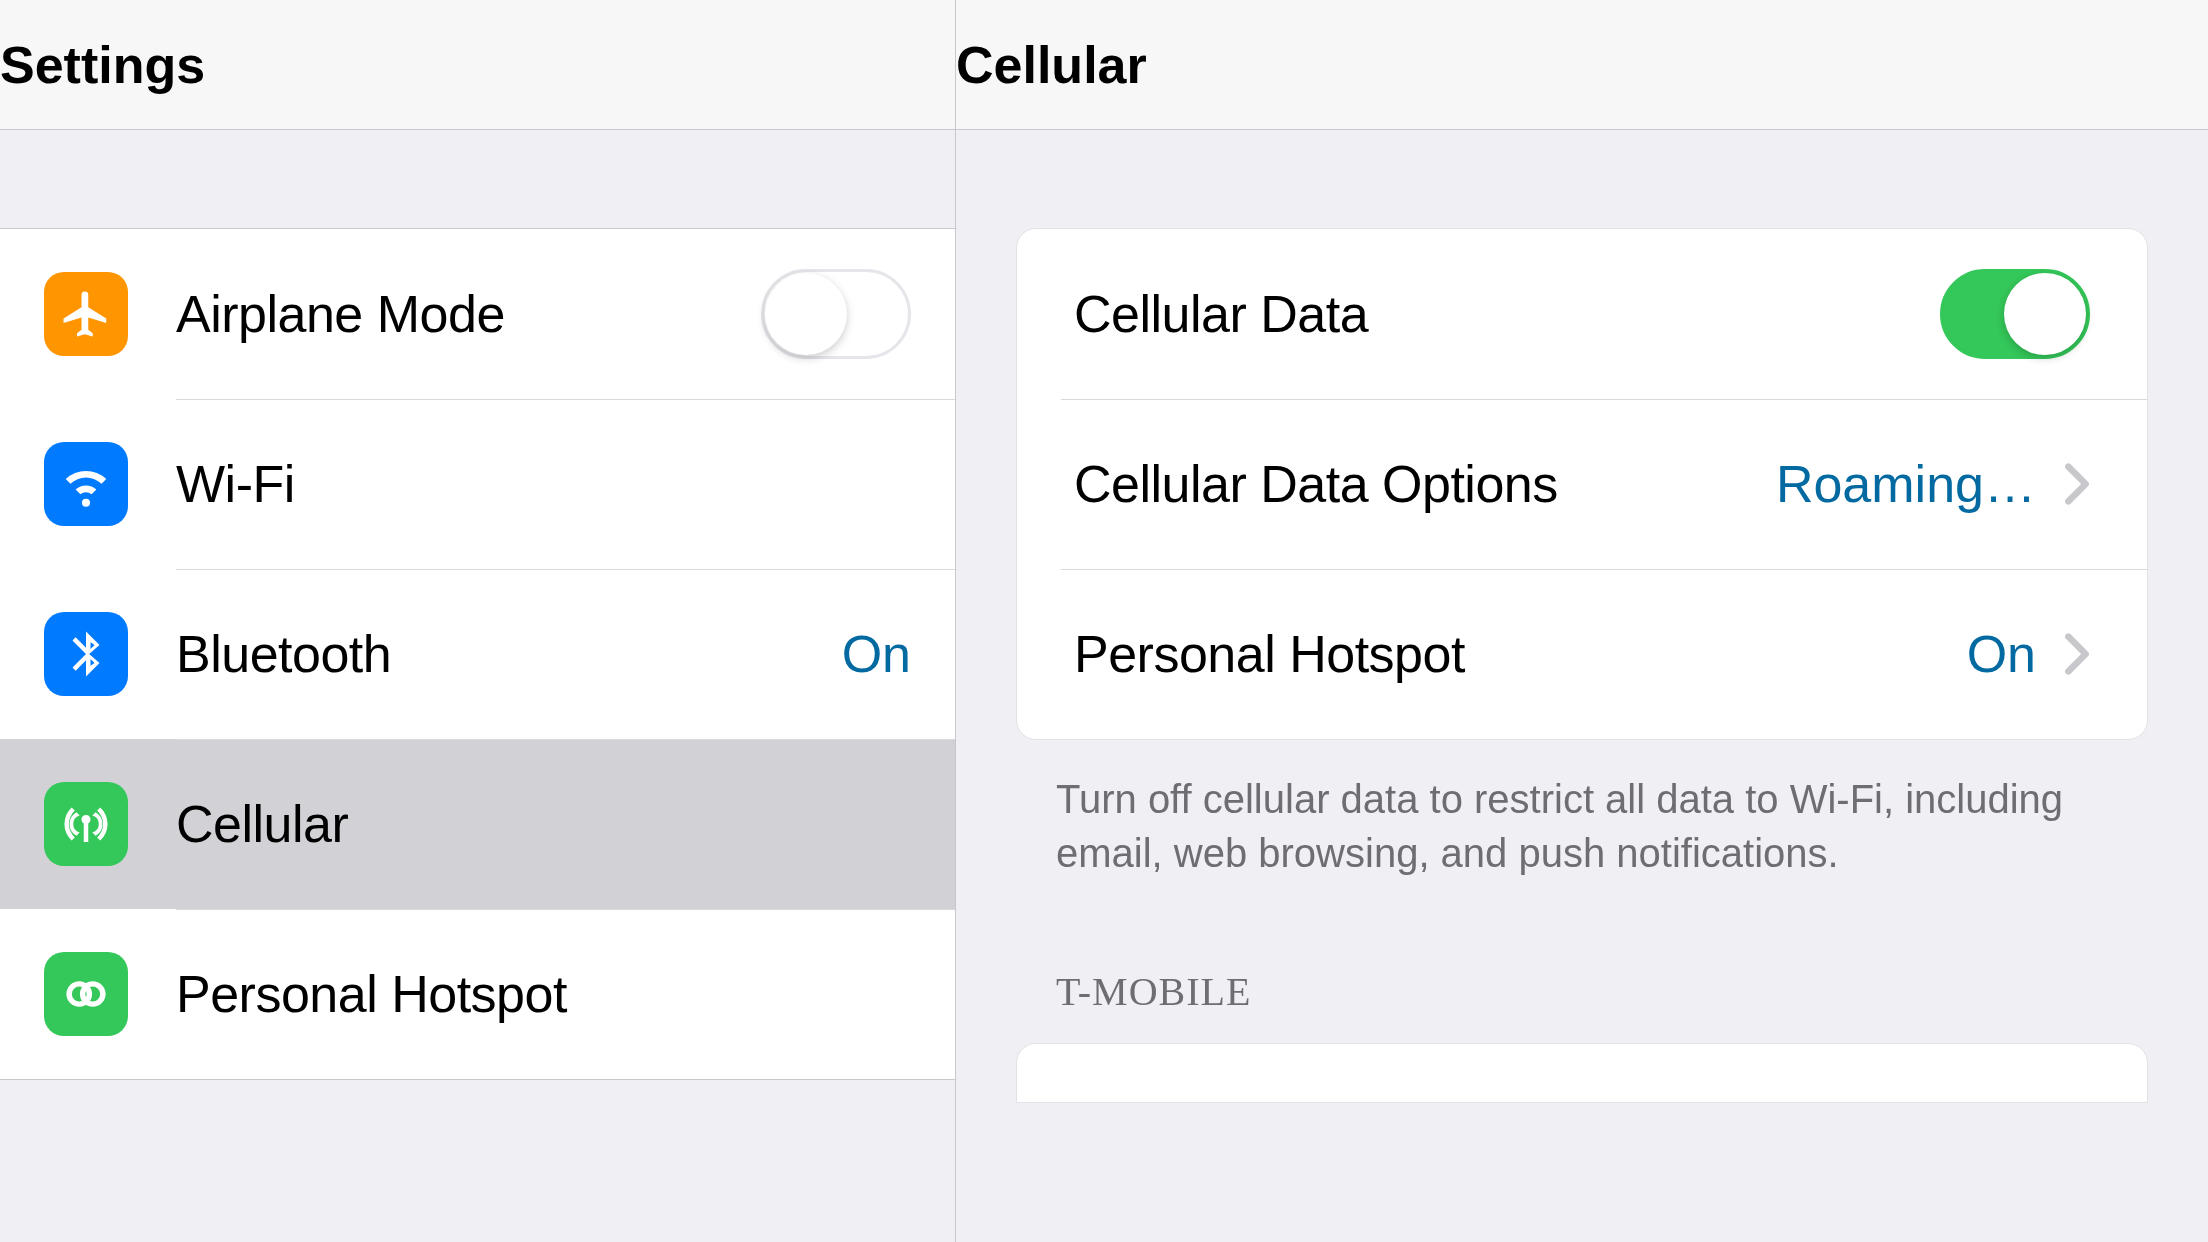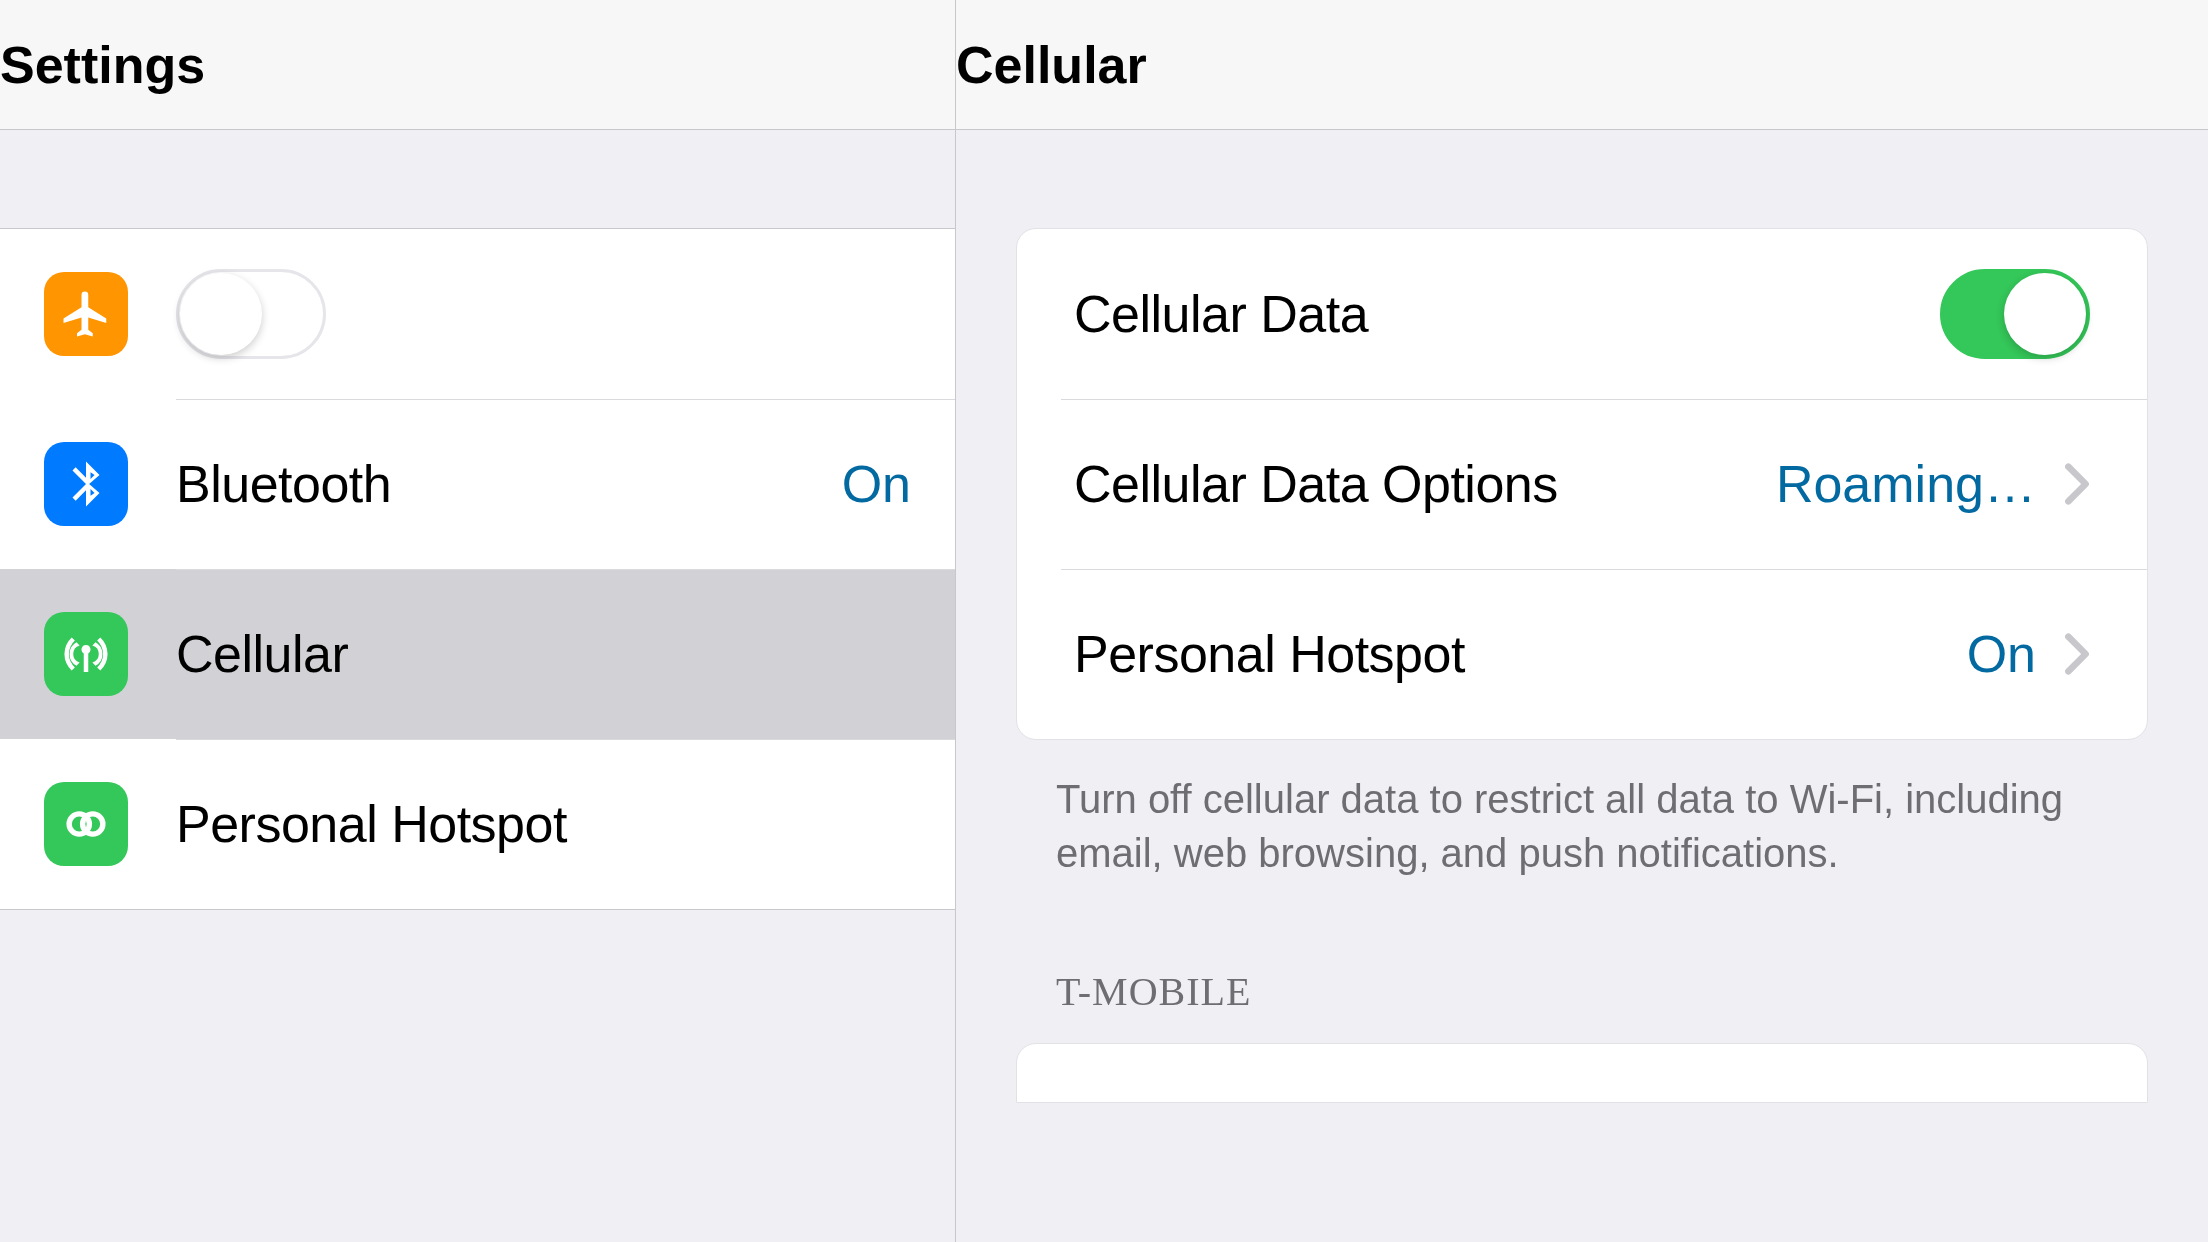--- a/index.html
+++ b/index.html
@@ -172,25 +172,34 @@
     </div>
     <div class="scroll">
       <div class="group">
 
         <div class="row">
           <div class="icon-box" style="background:#ff9500">
             <svg viewBox="0 0 24 24" fill="#fff">
                 <path d="M21 16v-2l-8-5V3.5a1.5 1.5 0 0 0-3 0V9l-8 5v2l8-2.5V19l-2 1.5V22l3.5-1 3.5 1v-1.5L13 19v-5.5l8 2.5z"></path>
               </svg>
           </div>
+          <div class="row-label">Airplane Mode</div>
           <div class="toggle off">
               <div class="knob"></div>
             </div>
         </div>
 
+        <div class="row">
+          <div class="icon-box" style="background:#007aff">
+            <svg viewBox="0 0 24 24" fill="#fff">
+                <path d="M12 18.5a1.8 1.8 0 1 0 0 3.6 1.8 1.8 0 0 0 0-3.6zm-4.6-4.1 2.1 2.1a4 4 0 0 1 5 0l2.1-2.1a7 7 0 0 0-9.2 0zM3 9.8l2.1 2.1a10 10 0 0 1 13.8 0L21 9.8a13 13 0 0 0-18 0z"></path>
+              </svg>
+          </div>
+          <div class="row-label">Wi-Fi</div>
+        </div>
 
         <div class="row">
           <div class="icon-box" style="background:#007aff">
             <svg viewBox="0 0 24 24" fill="#fff">
                 <path d="M12 2v7.2L7.4 4.6 6 6l6 6-6 6 1.4 1.4L12 14.8V22l6-6-4.6-4 4.6-4-6-6zm2 4.8L15.8 8 14 9.8V6.8zm0 10.4v-3l1.8 1.8L14 17.2z"></path>
               </svg>
           </div>
           <div class="row-label">Bluetooth</div>
           <div class="row-value">On</div>
         </div>

